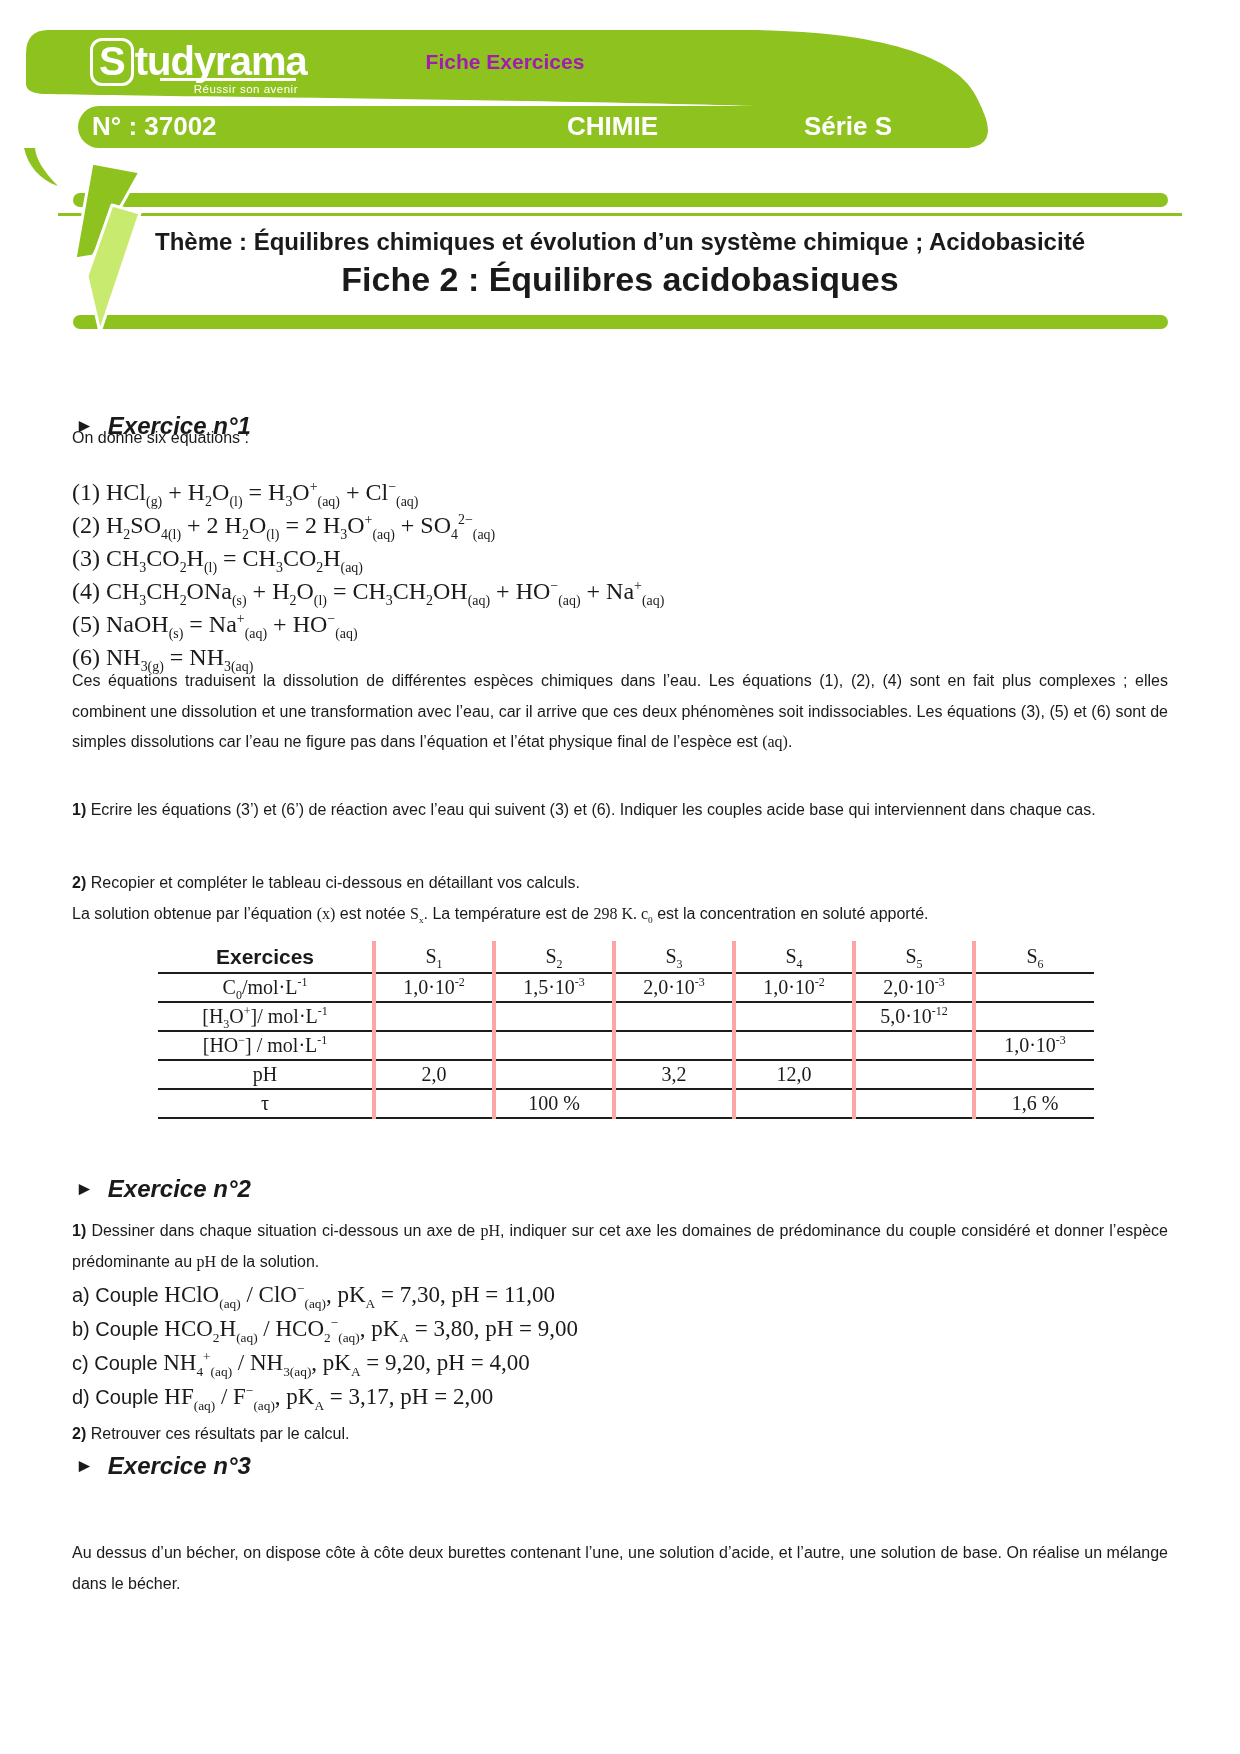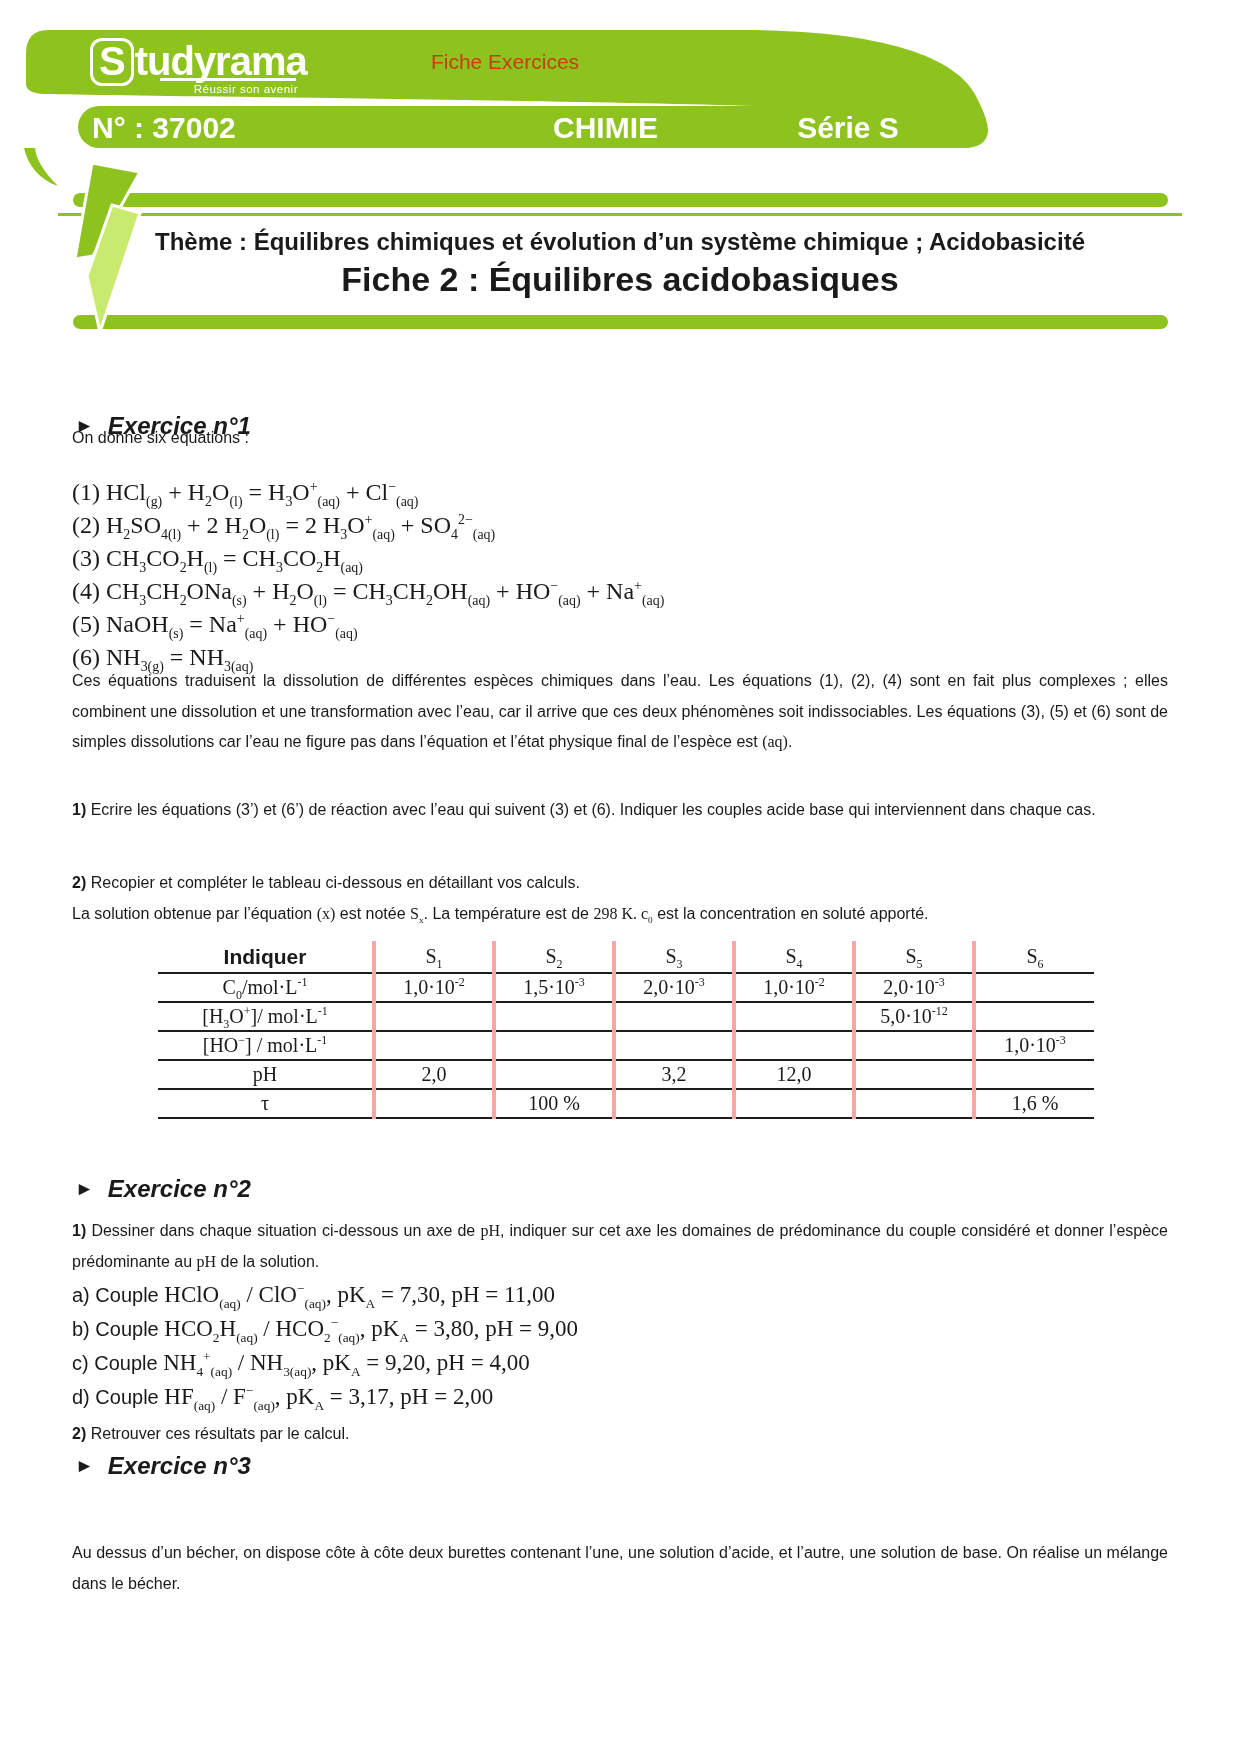--- a/index.html
+++ b/index.html
@@ -16,22 +16,22 @@
   
   .hdr-svg { left: 0; top: 0; }
   .logo { left: 60px; top: 38px; color: #fff; font-weight: bold;
           font-size: 40px; letter-spacing: -1px; line-height: 40px; padding-left: 30px; }
   .logo-s { display: inline-block; border: 3px solid #fff; border-radius: 12px;
             padding: 0 6px 2px 6px; margin-right: 1px; }
   .logo-underline { left: 160px; top: 78px; width: 136px; height: 3px; background: #fff; }
   .logo-tagline { left: 168px; top: 83px; width: 130px; color: #fff;
                   font-size: 11.5px; text-align: right; letter-spacing: 0.5px; }
   .banner-label { left: 395px; top: 50px; width: 220px; text-align: center;
-                  color: #c2410c; font-weight: normal; font-size: 21px; }
-  .capsule-text { color: #fff; font-weight: bold; font-size: 30px; top: 111px; }
+                  color: #a21caf; font-weight: bold; font-size: 21px; }
+  .capsule-text { color: #fff; font-weight: bold; font-size: 26px; top: 111px; }
   .cap-num   { left: 92px;  width: 240px; }
   .cap-subj  { left: 438px; width: 220px; text-align: right; }
   .cap-serie { left: 758px; width: 180px; text-align: center; }
 
   
   .bar { height: 14px; border-radius: 7px; }
   .bar1 { left: 73px; top: 193px; width: 1095px; }
   .thinline { left: 58px; top: 213px; width: 1124px; height: 3px; }
   .bar2 { left: 73px; top: 315px; width: 1095px; }
   .theme-line { left: 72px; top: 228px; width: 1096px; text-align: center;
@@ -139,21 +139,21 @@
       <col class="col-label">
         <col class="col-s">
         <col class="col-s">
         <col class="col-s">
         <col class="col-s">
         <col class="col-s">
         <col class="col-s">
     </colgroup>
     <tbody>
         <tr>
-      <th class="hdr-sol">Indiquer</th>
+      <th class="hdr-sol">Exercices</th>
       <th>S<sub>1</sub></th>
       <th>S<sub>2</sub></th>
       <th>S<sub>3</sub></th>
       <th>S<sub>4</sub></th>
       <th>S<sub>5</sub></th>
       <th>S<sub>6</sub></th>
     </tr>
     <tr>
       <td>C<sub>0</sub>/mol·L<sup>-1</sup></td>
       <td>1,0·10<sup>-2</sup></td>

